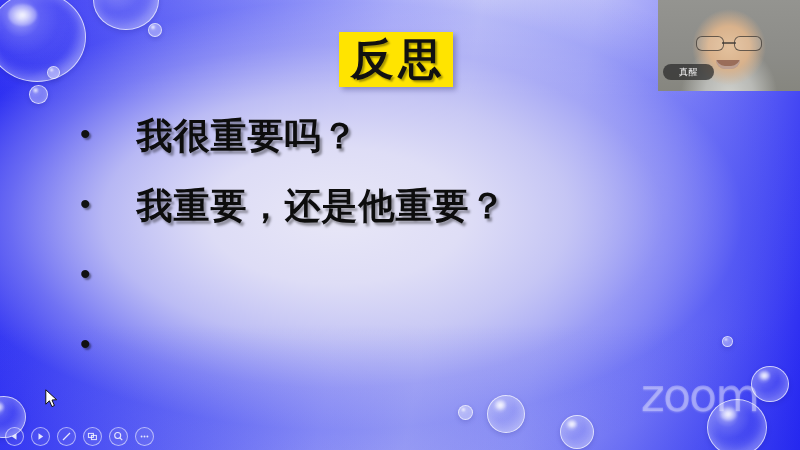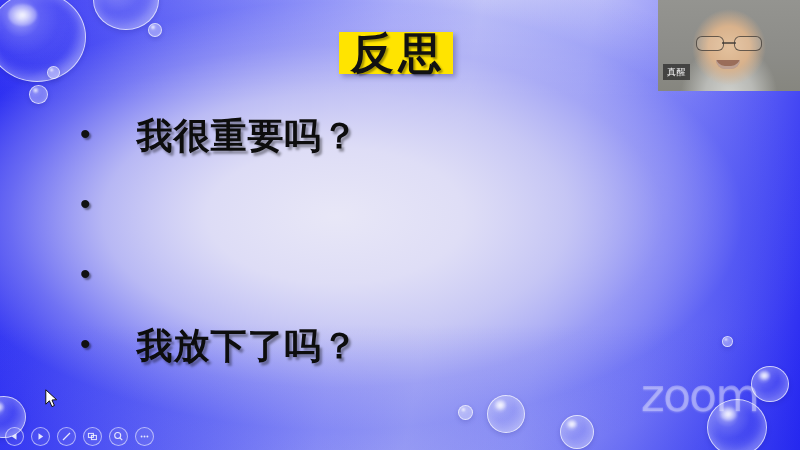--- a/index.html
+++ b/index.html
@@ -79,21 +79,21 @@
        rgba(255,255,255,0.92) 0%, rgba(255,255,255,0.35) 55%, rgba(255,255,255,0) 100%);
     filter: blur(1.2px);
   }
 
   
   .title-box {
     position: absolute;
     left: 339px;
     top: 32px;
     width: 114px;
-    height: 42px;
+    height: 55px;
     background: #ffe400;
     box-shadow: 3px 3px 5px rgba(10,10,80,0.28);
     display: flex;
     align-items: center;
     justify-content: center;
   }
   .title-text {
     font-family: "DejaVu Serif", "Liberation Serif", serif;
     font-weight: bold;
     font-size: 43px;
@@ -193,23 +193,24 @@
     box-shadow: inset 0 -3px 0 rgba(255,255,255,0.35);
   }
   .video-name {
     position: absolute;
     left: 5px;
     bottom: 11px;
     background: rgba(40,40,40,0.72);
     color: #f2f2f2;
     font-size: 9px;
     line-height: 12px;
-    padding: 2px 4px;
+    padding: 2px 16px;
     font-family: "DejaVu Sans", sans-serif;
     letter-spacing: 0.5px;
+    border-radius: 8px;
   }
 
   
   .toolbar {
     position: absolute;
     left: 5px;
     bottom: 4px;
     display: flex;
     gap: 7px;
     align-items: center;
@@ -260,27 +261,27 @@
     <span class="title-text">反思</span>
   </div>
 
   <div class="bullets">
     <div class="bullet-row">
       <span class="bullet-dot">•</span>
       <span class="bullet-text">我很重要吗？</span>
     </div>
     <div class="bullet-row">
       <span class="bullet-dot">•</span>
+      <span class="bullet-text">我重要，还是他重要？</span>
     </div>
     <div class="bullet-row">
       <span class="bullet-dot">•</span>
     </div>
     <div class="bullet-row">
       <span class="bullet-dot">•</span>
-      <span class="bullet-text">我放下了吗？</span>
     </div>
   </div>
 
   <div class="zoom-mark">zoom</div>
 
   <div class="video-panel">
     <div class="video-face">
       <div class="face-glasses">
         <span class="l"></span>
           <i></i>

